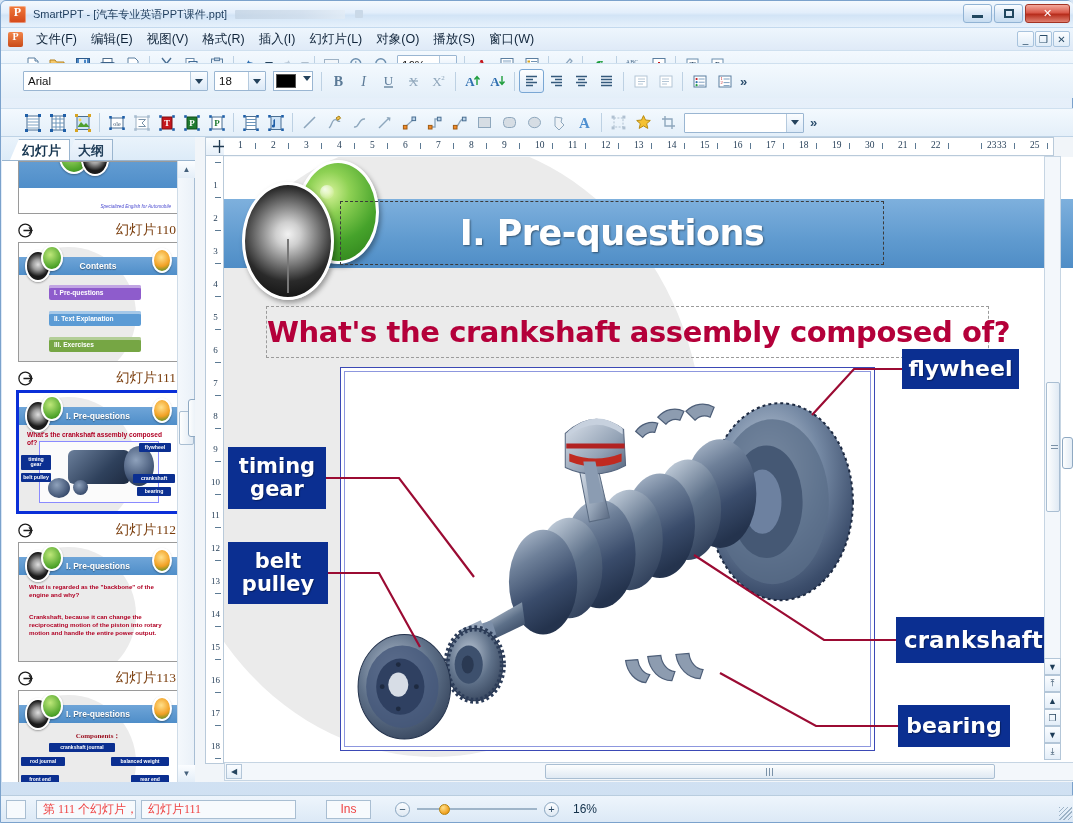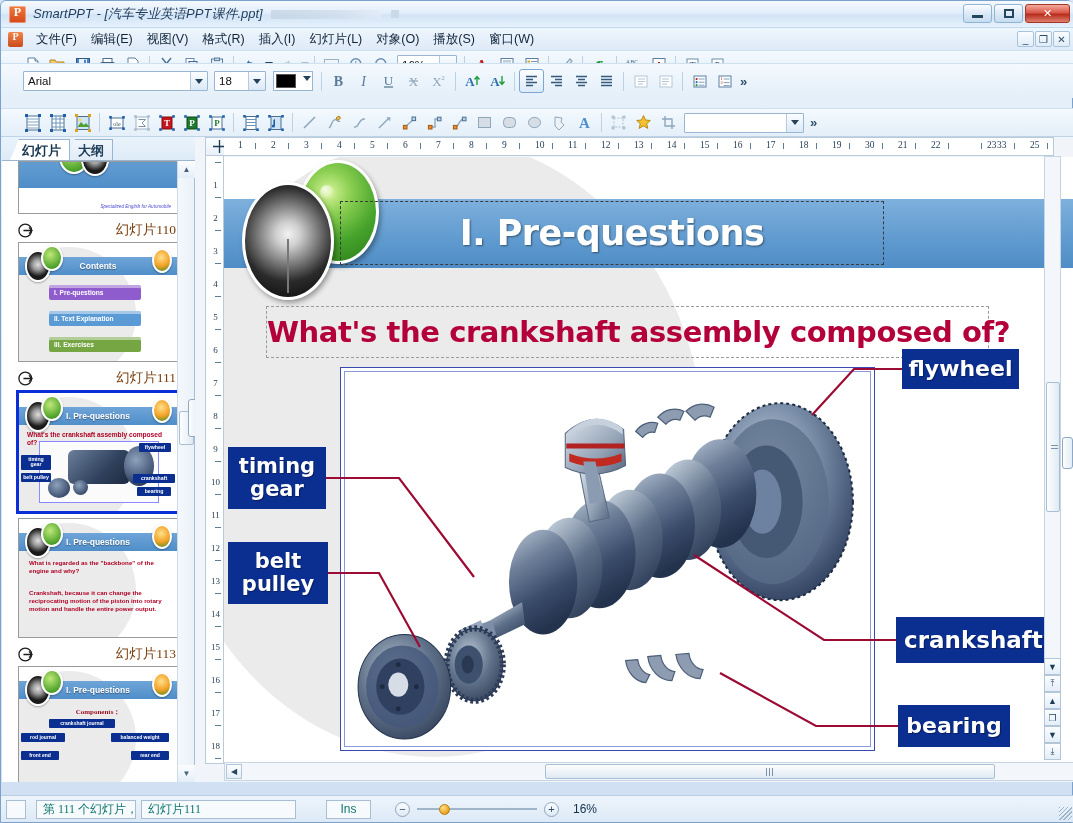--- a/index.html
+++ b/index.html
@@ -29,21 +29,21 @@
     width:17px; height:17px; margin-left:8px; margin-right:7px;
     background: linear-gradient(180deg,#f07a3c,#d4481a);
     border-radius:2px; position:relative;
     box-shadow: inset 0 0 0 1px #fff6;
   }
   .app-icon::after{
     content:"P"; position:absolute; left:0; top:-1px; width:17px; text-align:center;
     font: bold 12px "Liberation Serif", serif; color:#fff;
   }
   .title-text {
-    font-size: 13px; color:#1d3c5c; white-space:nowrap;font-style:italic;
+    font-size: 11px; color:#1d3c5c; white-space:nowrap;
   }
   .title-ghost {
     margin-left:8px; width:110px; height:9px;
     background: linear-gradient(90deg,#c2d2e2,#cfdcea 60%,#e3ecf5);
     opacity:.75; border-radius:1px;
   }
   .title-ghost2{ margin-left:10px; width:8px;height:8px;background:#cad9e8;border-radius:1px;}
   .win-btns{ position:absolute; right:4px; top:3px; display:flex; gap:2px;}
   .wbtn{
     width:29px;height:19px;border:1px solid #91b3d4;border-radius:3px;
@@ -391,21 +391,21 @@
 
   
   .statusbar{
     position:absolute; left:0; bottom:0; width:1073px; height:27px;
     background: linear-gradient(180deg,#eef5fc,#dce9f6);
     border-top:1px solid #b9cddf;
     display:flex; align-items:center;
   }
   .sfield{
     height:19px; border:1px solid #a9bed2; background:#f7fafd;
-    display:flex;align-items:center;padding:0 6px; font-size:12px; color:#0f766e;
+    display:flex;align-items:center;padding:0 6px; font-size:12px; color:#ef4444;
     margin-left:5px; white-space:nowrap;
   }
   #sf0{ width:20px; }
   #sf1{ width:100px; margin-left:10px; font-family:"Liberation Serif",serif;}
   #sf2{ width:155px; font-family:"Liberation Serif",serif;}
   #sf3{ width:45px; justify-content:center; margin-left:30px;}
   .zoomwrap{ display:flex;align-items:center; margin-left:24px; }
   .zcirc{
     width:15px;height:15px;border-radius:50%;border:1px solid #8aa6c0;
     background:linear-gradient(180deg,#fbfdff,#dfe9f3);
@@ -1024,20 +1024,27 @@
           </div>
           <div class="mini-lab" style="left:2px;top:62px;width:30px">timing gear</div>
           <div class="mini-lab" style="left:2px;top:80px;width:30px">belt pulley</div>
           <div class="mini-lab" style="left:120px;top:50px;width:32px">flywheel</div>
           <div class="mini-lab" style="left:114px;top:81px;width:42px">crankshaft</div>
           <div class="mini-lab" style="left:118px;top:94px;width:34px">bearing</div>
         </div>
       </div>
 
       <div class="thumb-wrap">
+        <div class="thumb-hdr">
+          <svg class="trans-icon" viewBox="0 0 22 18">
+            <circle cx="8" cy="9" r="7" fill="none" stroke="#1b1b1b" stroke-width="1.4"></circle>
+            <path d="M6 9h9M12 5.6l3.4 3.4L12 12.4" stroke="#1b1b1b" stroke-width="1.4" fill="none"></path>
+          </svg>
+          <span class="thumb-num">幻灯片112</span>
+        </div>
         <div class="thumb">
           <div class="mini-bg"></div>
           <div class="mini-circle"></div>
           <div class="mini-band">I. Pre-questions</div>
           <div class="mini-dand"></div>
           <div class="mini-leaf"></div>
           <div class="mini-tulip"></div>
           <div class="mini-bul" style="top:40px">What is regarded as the "backbone" of the engine and why?</div>
           <div class="mini-bul" style="top:70px">Crankshaft, because it can change the reciprocating motion of the piston into rotary motion and handle the entire power output.</div>
         </div>

